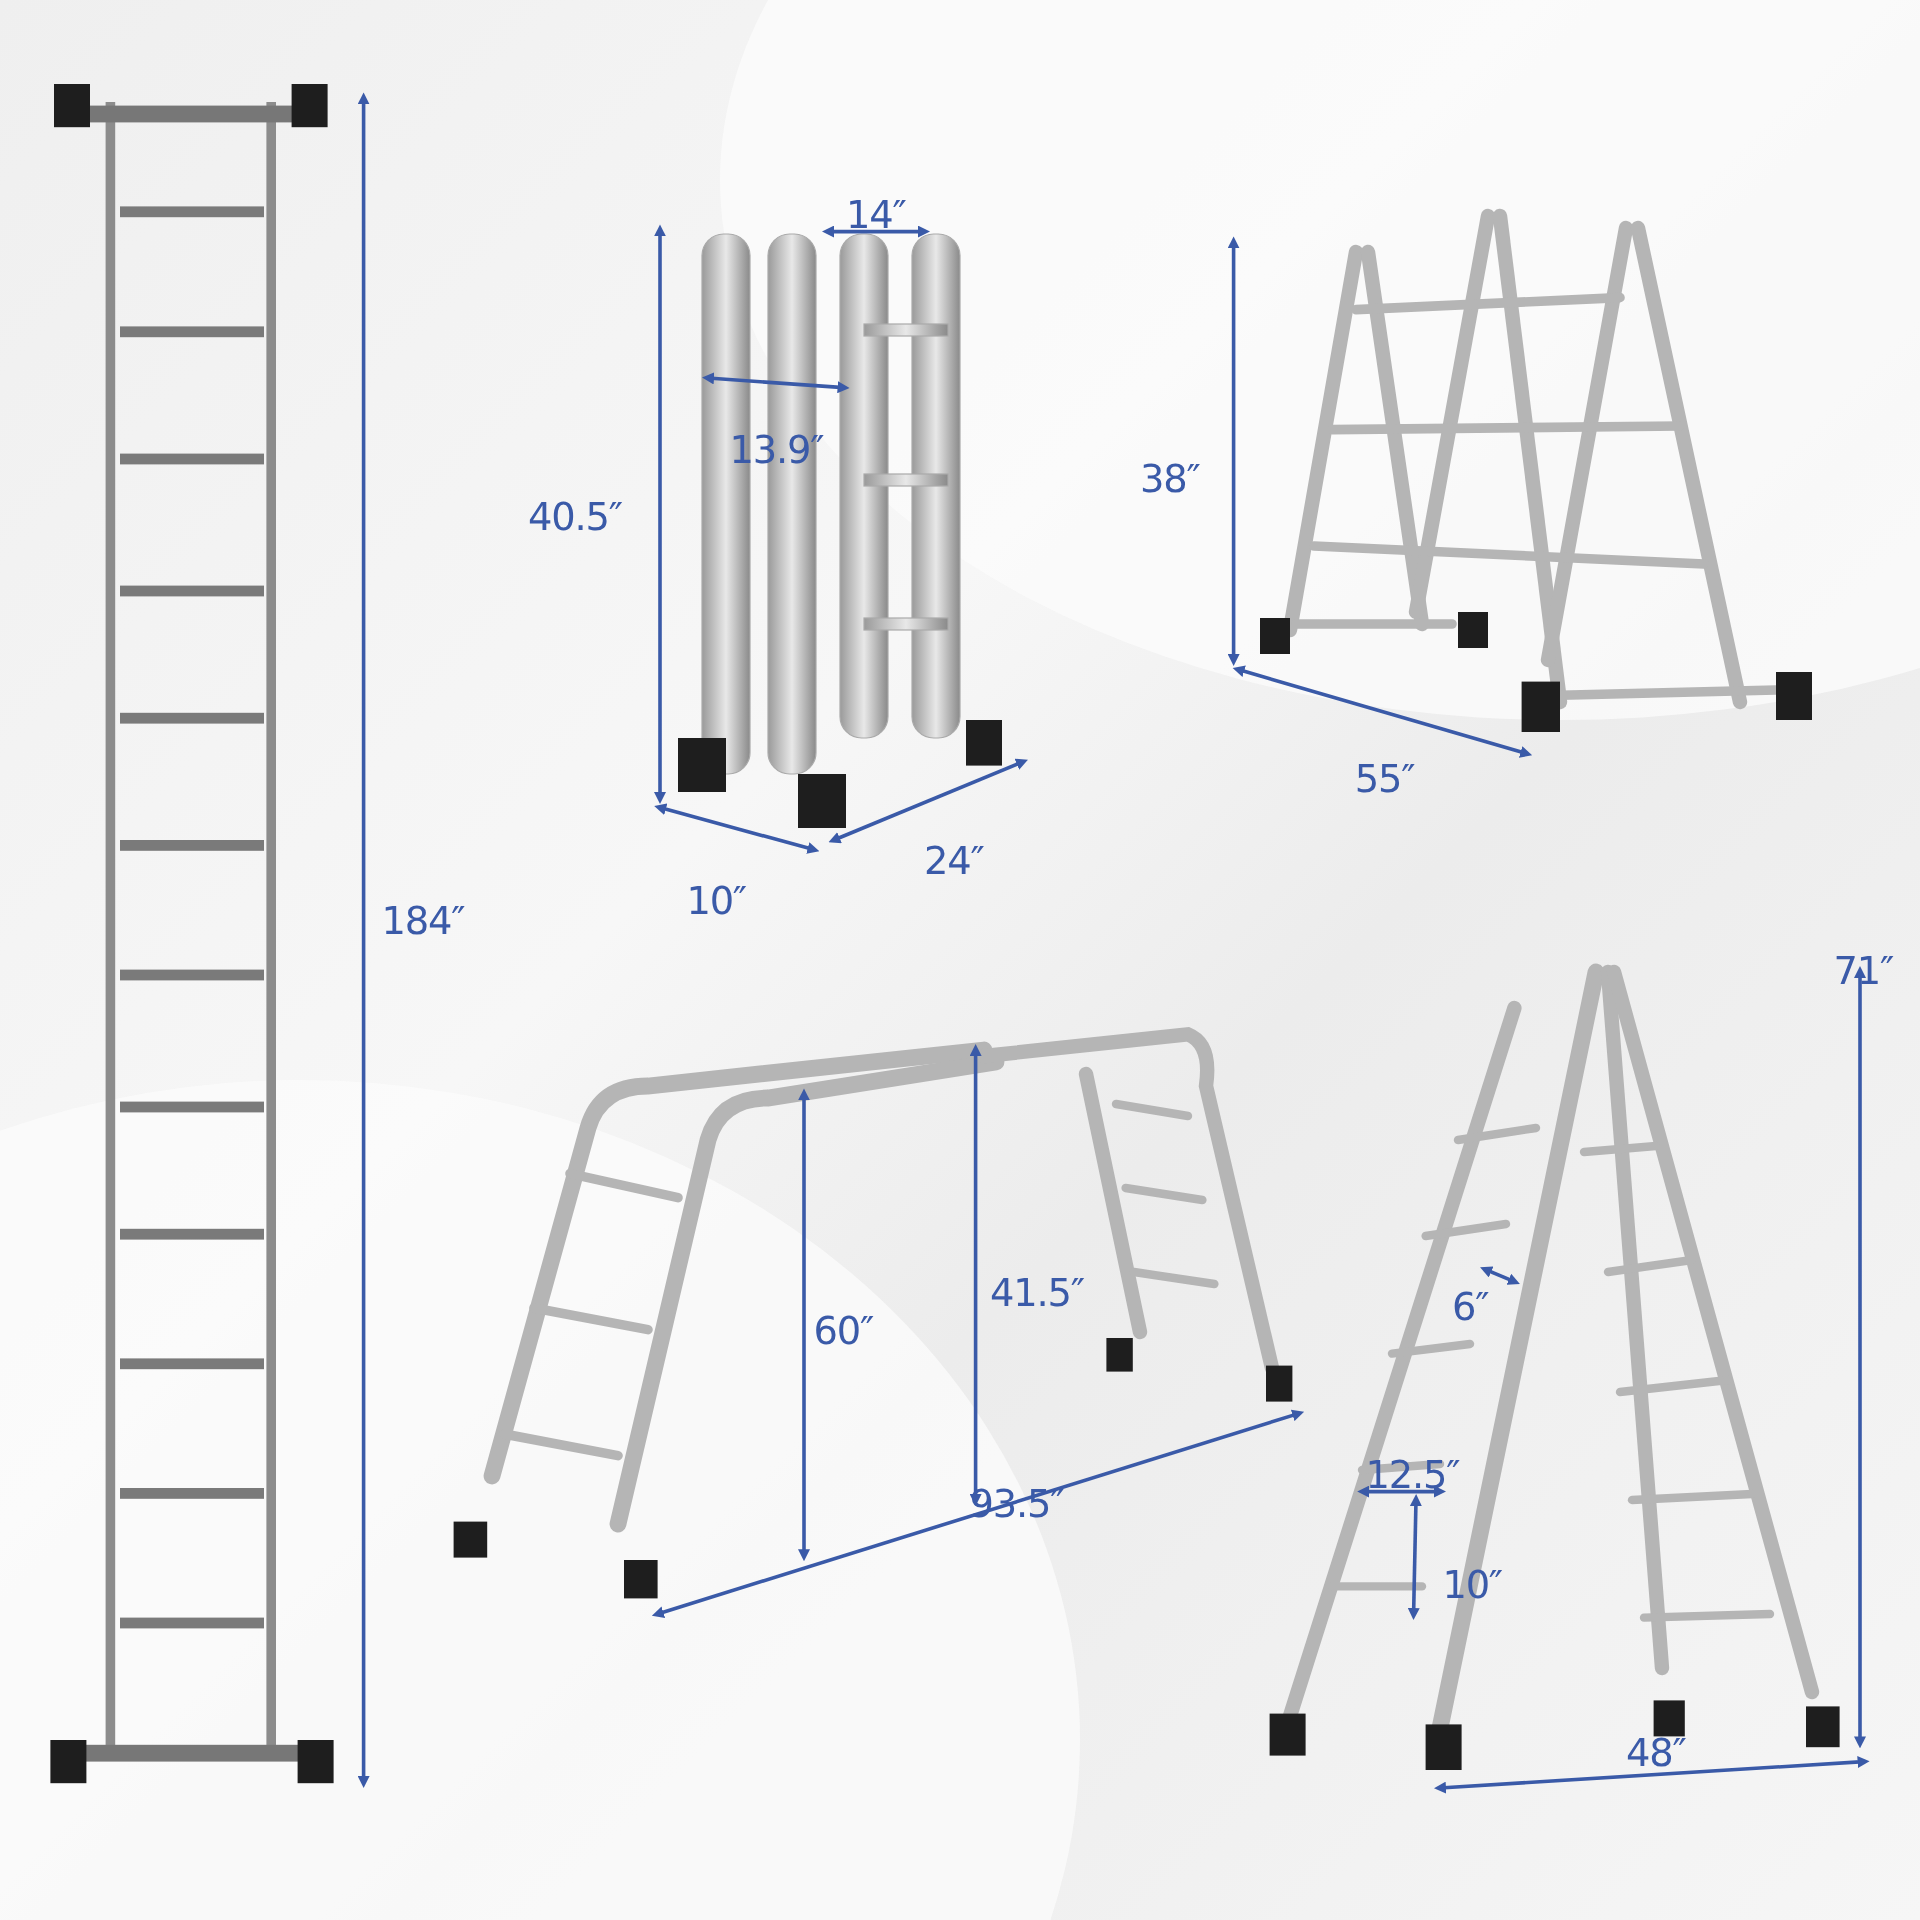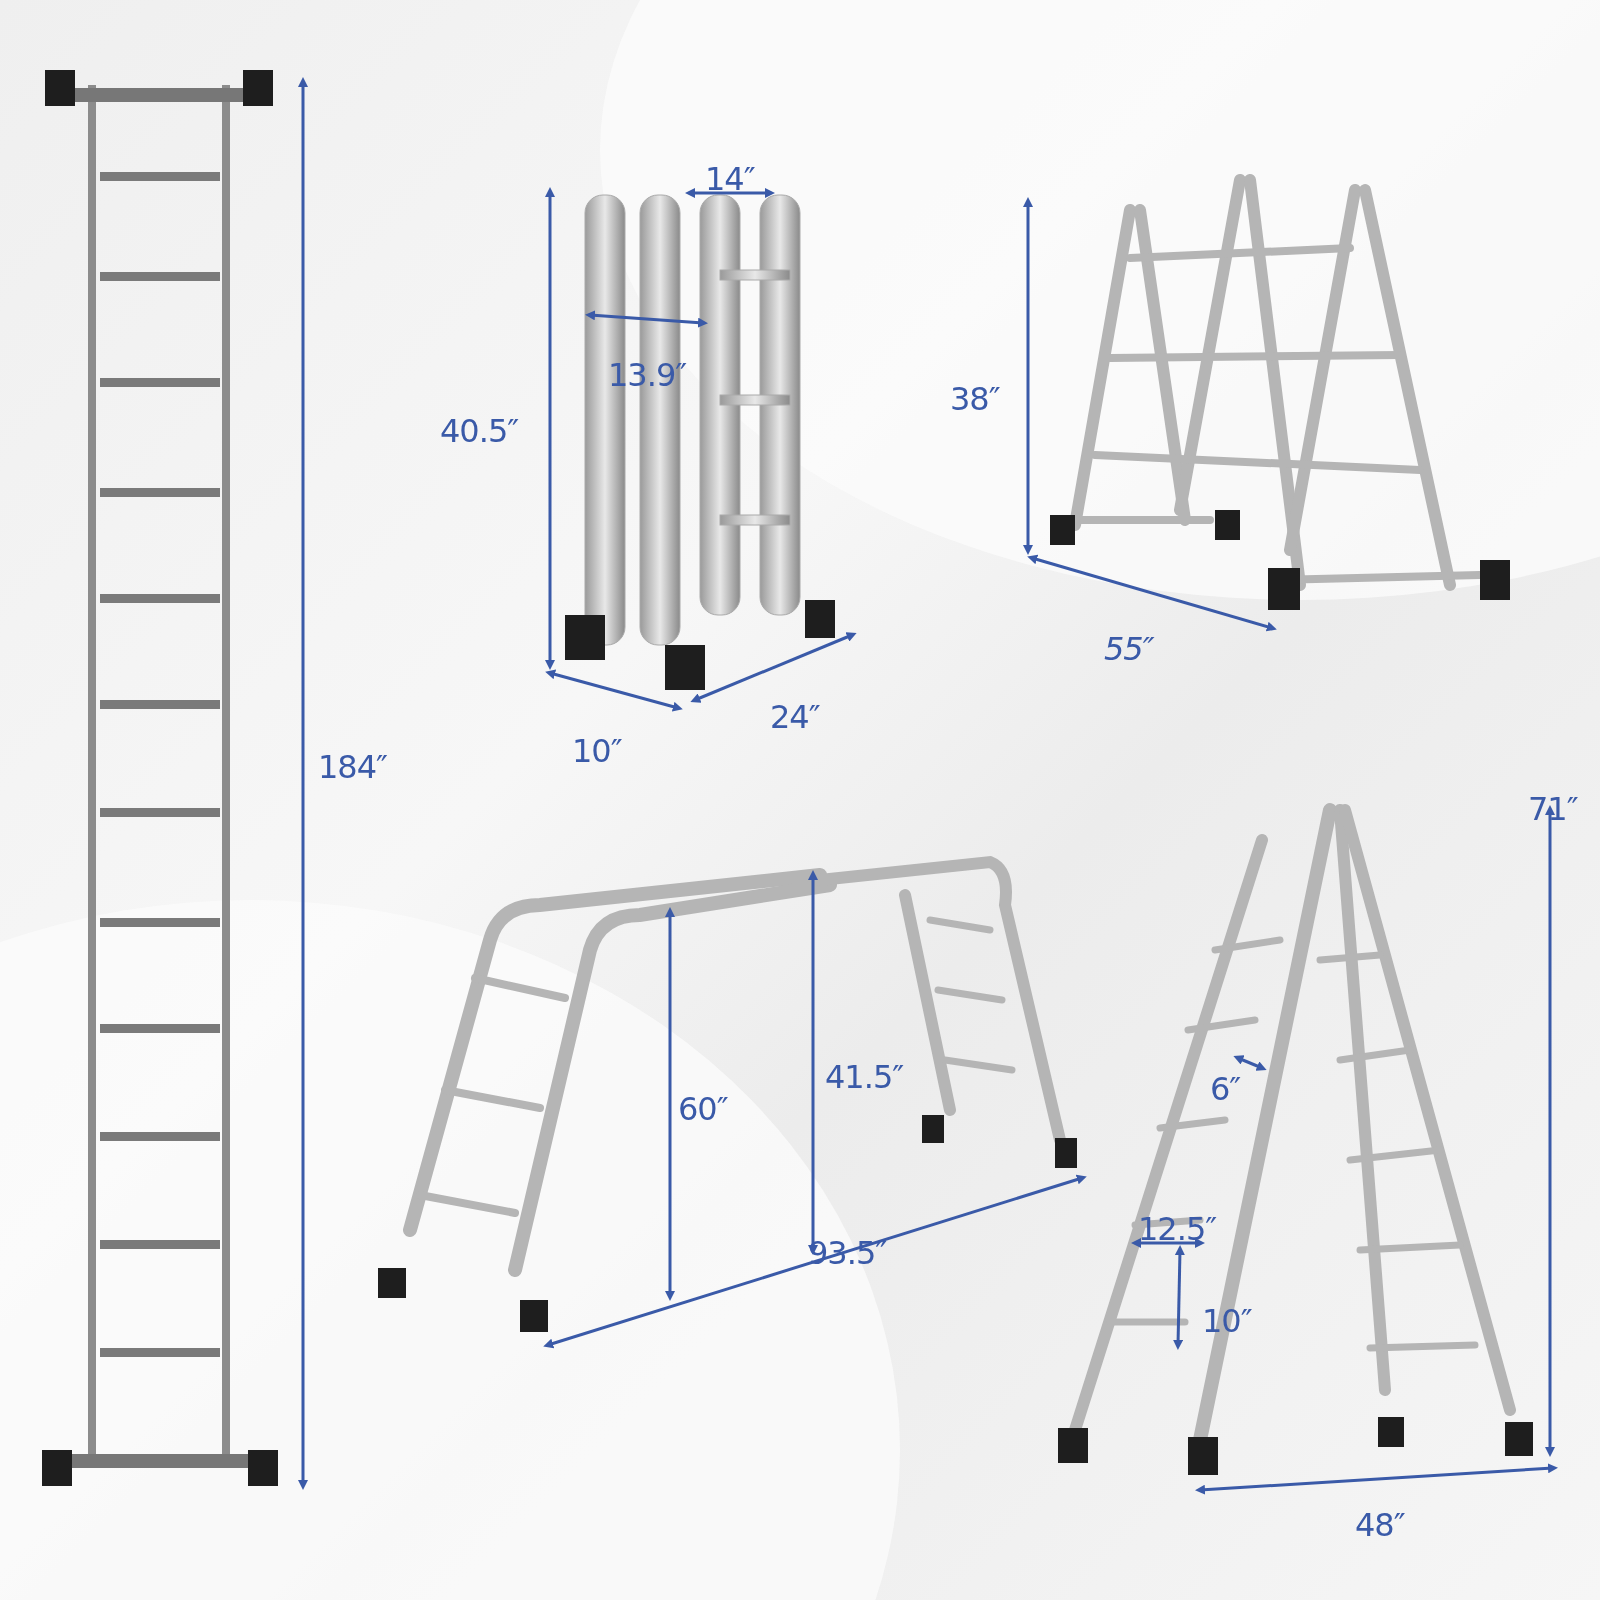--- a/index.html
+++ b/index.html
@@ -146,22 +146,22 @@
     <line x1="1200" y1="1490" x2="1553" y2="1468" stroke="#3a5aa8" stroke-width="3" marker-start="url(#ah)" marker-end="url(#ah)"></line>
   </svg>
 
   <span class="dim-label" style="left:318px;top:728px;">184″</span>
   <span class="dim-label" style="left:440px;top:392px;">40.5″</span>
   <span class="dim-label" style="left:705px;top:140px;">14″</span>
   <span class="dim-label" style="left:608px;top:336px;">13.9″</span>
   <span class="dim-label" style="left:572px;top:712px;">10″</span>
   <span class="dim-label" style="left:770px;top:678px;">24″</span>
   <span class="dim-label" style="left:950px;top:360px;">38″</span>
-  <span class="dim-label" style="left:1104px;top:610px;font-style:italic;">55″</span>
+  <span class="dim-label" style="left:1129px;top:610px;">55″</span>
   <span class="dim-label" style="left:678px;top:1070px;">60″</span>
   <span class="dim-label" style="left:825px;top:1038px;">41.5″</span>
   <span class="dim-label" style="left:808px;top:1214px;">93.5″</span>
   <span class="dim-label" style="left:1528px;top:770px;">71″</span>
   <span class="dim-label" style="left:1210px;top:1050px;">6″</span>
   <span class="dim-label" style="left:1138px;top:1190px;">12.5″</span>
   <span class="dim-label" style="left:1202px;top:1282px;">10″</span>
-  <span class="dim-label" style="left:1355px;top:1486px;">48″</span>
+  <span class="dim-label" style="left:1355px;top:1422px;">48″</span>
 </div>
 
 </body></html>

